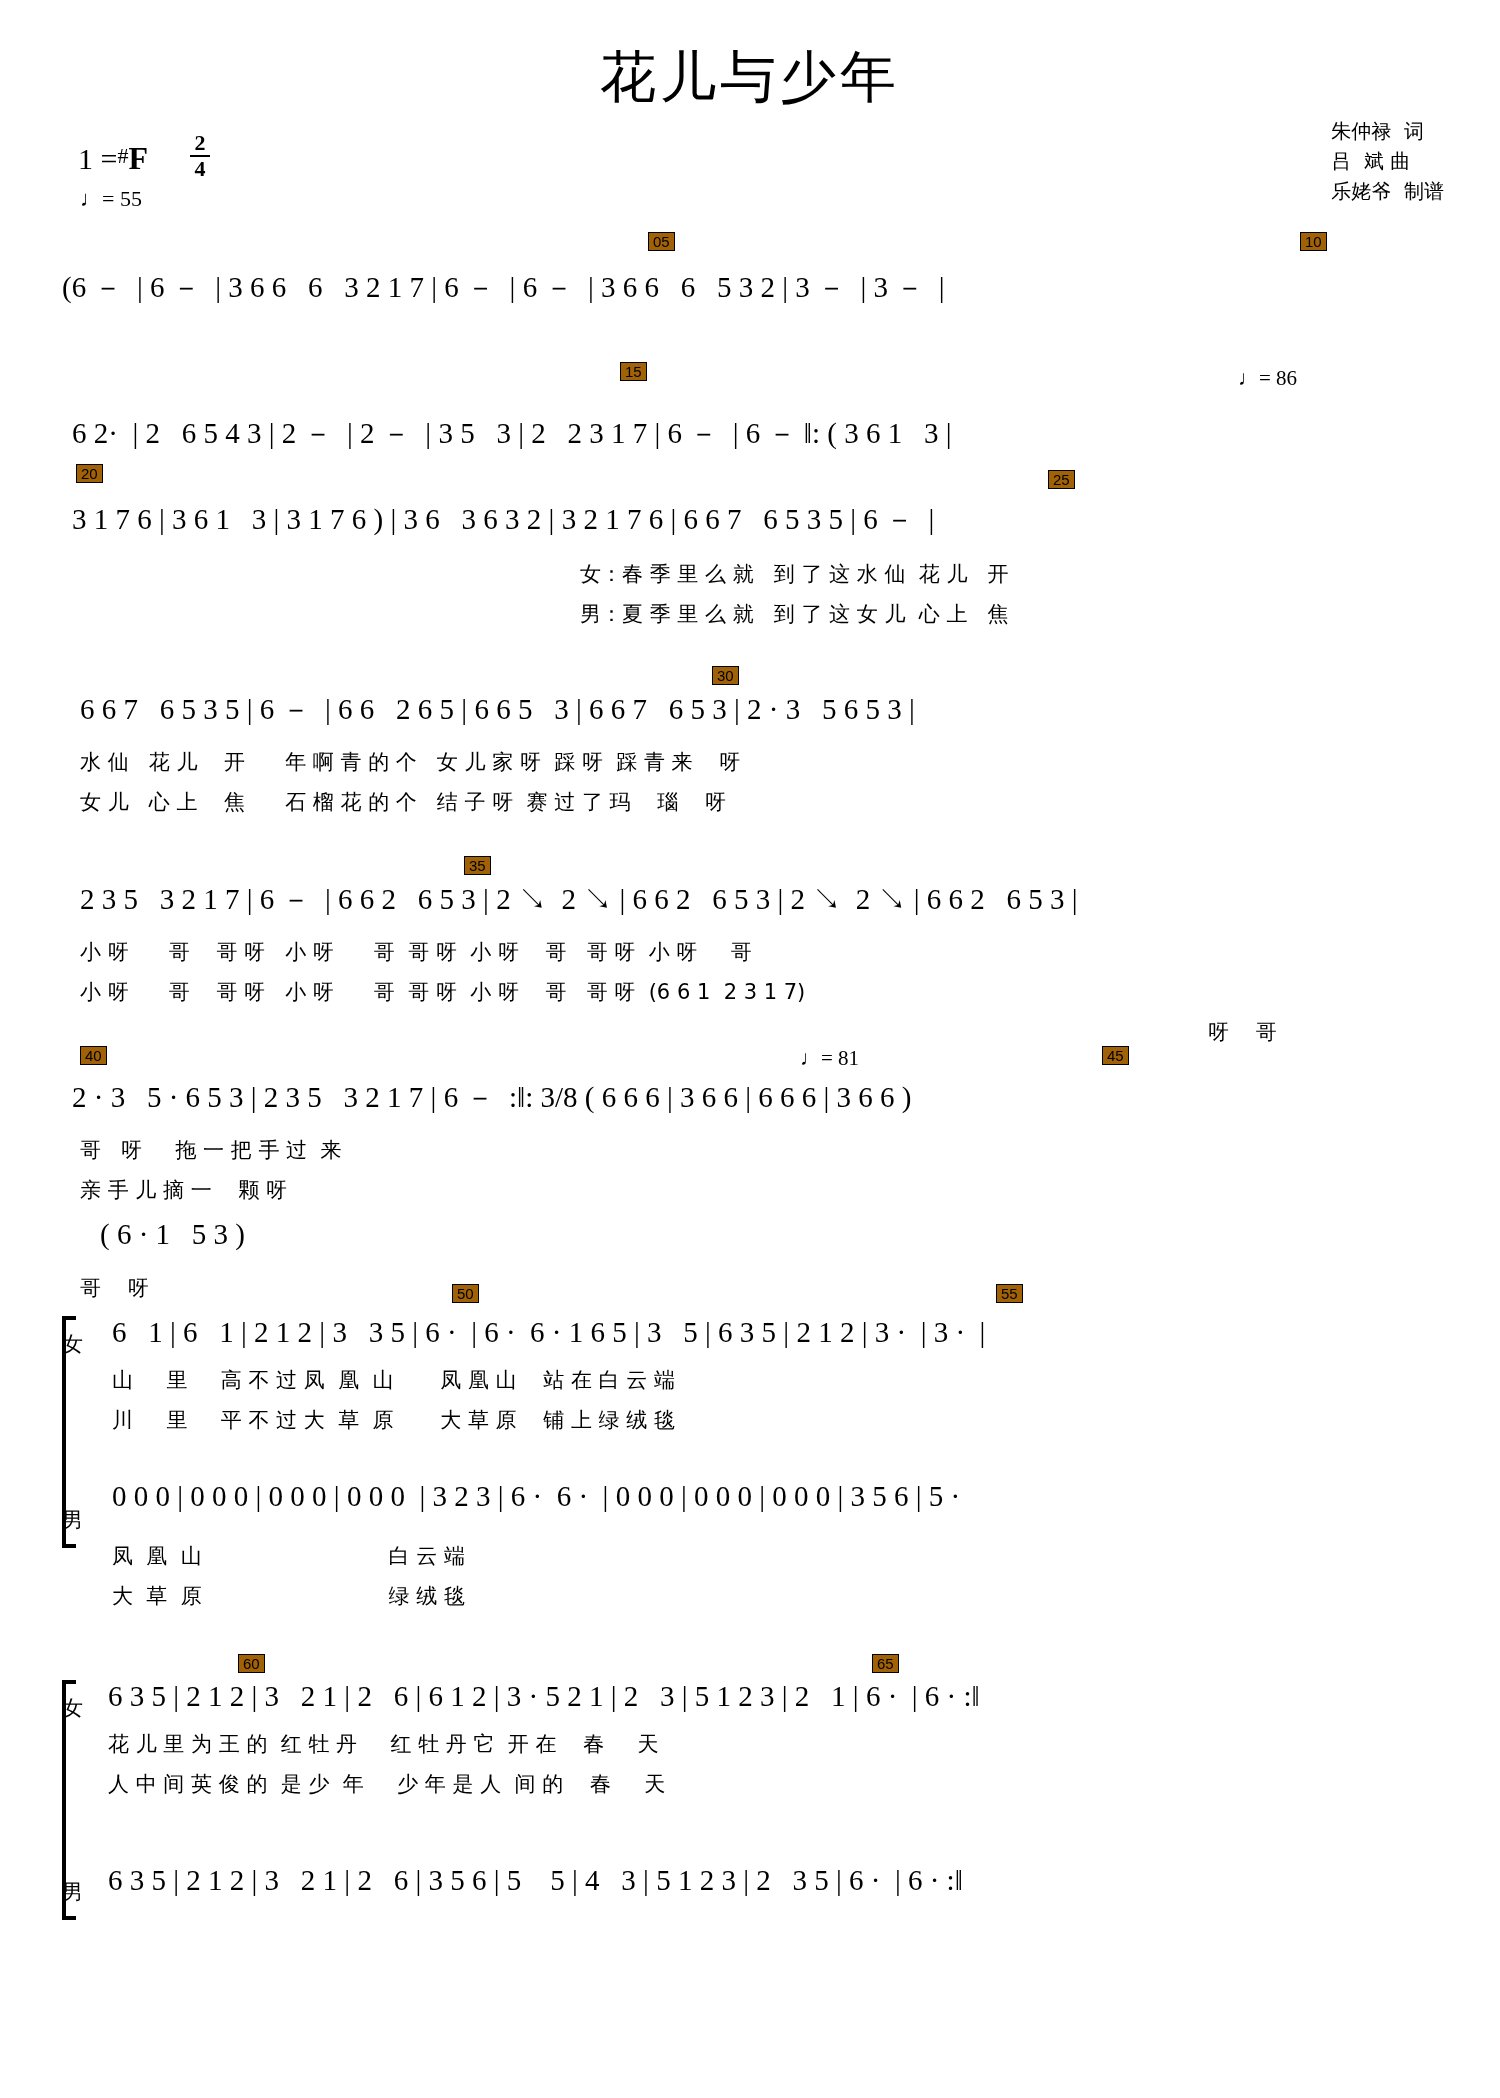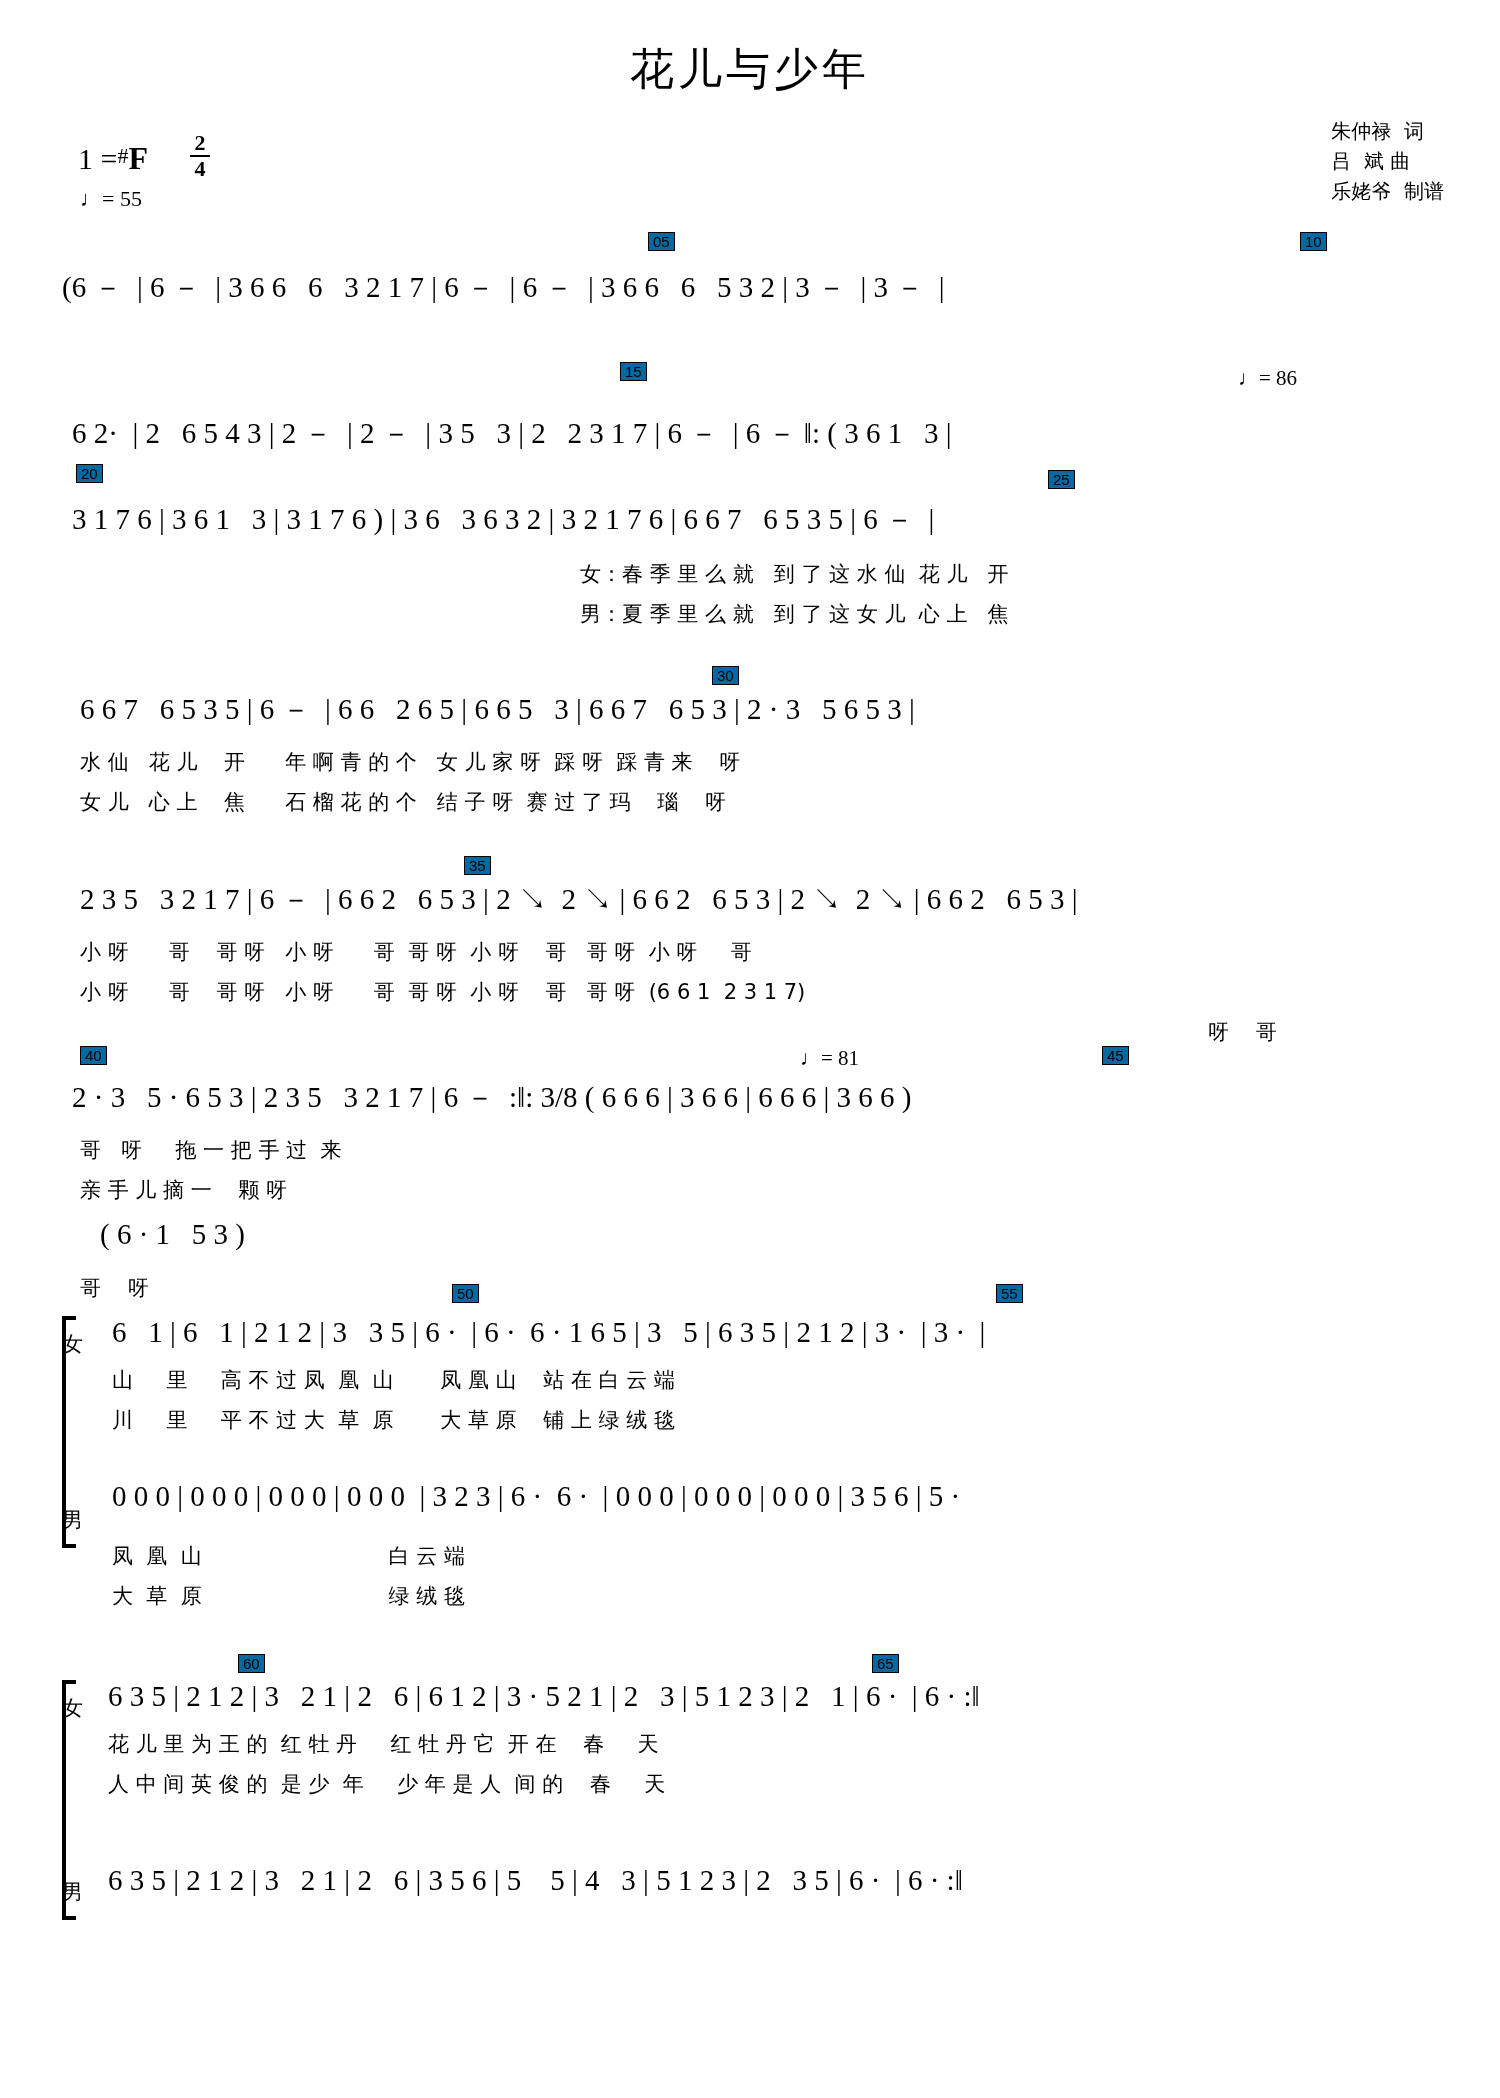--- a/index.html
+++ b/index.html
@@ -1,35 +1,35 @@
 <!DOCTYPE html>
 <html><head>
 <meta charset="utf-8">
 <style>
   html,body{margin:0;padding:0;background:#ffffff;}
   body{width:1500px;height:2098px;position:relative;font-family:"Liberation Sans","DejaVu Sans",sans-serif;color:#000;}
   .sheet{position:absolute;left:0;top:0;width:1500px;height:2098px;overflow:hidden;}
 
-  .title{position:absolute;top:40px;left:0;width:1500px;text-align:center;font-size:44px;font-family:"DejaVu Sans",sans-serif;letter-spacing:4px;}
+  .title{position:absolute;top:40px;left:0;width:1500px;text-align:center;font-size:56px;font-family:"DejaVu Sans",sans-serif;letter-spacing:4px;}
 
   .keysig{position:absolute;left:78px;top:140px;font-size:30px;font-family:"Liberation Serif",serif;}
   .keysig .sharp{font-size:22px;vertical-align:6px;}
   .keysig .F{font-weight:bold;font-size:32px;font-family:"Liberation Serif",serif;}
   .meter{position:absolute;left:190px;top:132px;font-size:22px;text-align:center;line-height:1.0;font-family:"Liberation Serif",serif;font-weight:bold;}
   .meter .top{display:block;border-bottom:0;}
   .meter .bot{display:block;}
   .tempo{position:absolute;left:80px;top:186px;font-size:22px;font-family:"Liberation Serif",serif;}
   .tempo2{position:absolute;font-size:21px;font-family:"Liberation Serif",serif;}
 
   .subtitle{position:absolute;top:152px;left:0;width:1500px;text-align:center;font-size:21px;font-family:"DejaVu Sans",sans-serif;}
   .subtitle2{position:absolute;top:188px;left:0;width:1500px;text-align:center;font-size:20px;font-family:"DejaVu Sans",sans-serif;}
 
   .credits{position:absolute;right:56px;top:116px;font-size:20px;line-height:30px;text-align:left;font-family:"DejaVu Sans",sans-serif;white-space:pre;}
 
-  .measnum{position:absolute;font-size:15px;border:1.6px solid #000;padding:1px 4px 1px 4px;font-family:"Liberation Sans",sans-serif;background:#0369a1;line-height:1;}
+  .measnum{position:absolute;font-size:15px;border:1.6px solid #000;padding:1px 4px 1px 4px;font-family:"Liberation Sans",sans-serif;background:#a16207;line-height:1;}
 
   .row{position:absolute;left:0;width:1500px;}
   .notes{position:absolute;font-size:29px;font-family:"Liberation Serif",serif;white-space:pre;letter-spacing:0px;}
   .lyr{position:absolute;font-size:21px;font-family:"DejaVu Sans",sans-serif;white-space:pre;}
   .partlabel{position:absolute;font-size:21px;font-family:"DejaVu Sans",sans-serif;}
   .brace{position:absolute;border-left:4px solid #000;border-top:4px solid #000;border-bottom:4px solid #000;width:10px;}
 </style>
 </head>
 <body>
 

